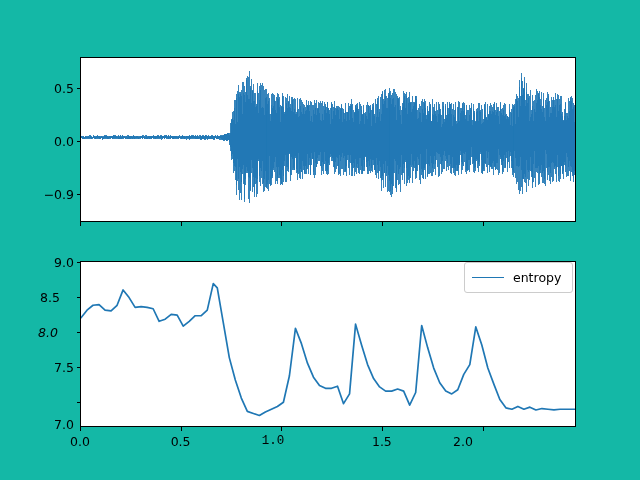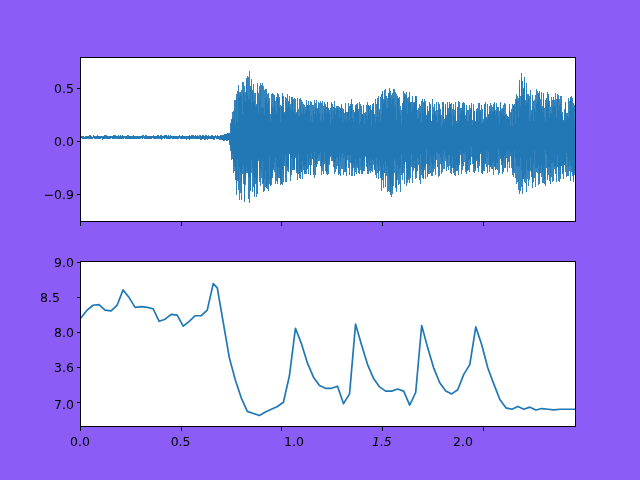--- a/index.html
+++ b/index.html
@@ -4,21 +4,21 @@
 <style>
   html, body {
     margin: 0;
     padding: 0;
     background: #ffffff;
   }
   #figure {
     position: relative;
     width: 640px;
     height: 480px;
-    background: #8b5cf6;
+    background: #14b8a6;
     font-family: "DejaVu Sans", sans-serif;
     overflow: hidden;
   }
   .axes {
     position: absolute;
     box-sizing: border-box;
     border: 1px solid #000000;
     background: #ffffff;
     overflow: hidden;
   }
@@ -129,37 +129,41 @@
       </svg>
   </div>
 
   <div class="tick-mark ytick-mark" style="left:76.5px; top:261.5px;"></div>
   <div class="tick-label ytick-label" style="left:26px; top:261.5px; width:48px;">9.0</div>
 
   <div class="tick-mark ytick-mark" style="left:76.5px; top:296.5px;"></div>
   <div class="tick-label ytick-label" style="left:26px; top:296.5px; width:48px;text-align:center;">8.5</div>
 
   <div class="tick-mark ytick-mark" style="left:76.5px; top:331.5px;"></div>
-  <div class="tick-label ytick-label" style="left:26px; top:331.5px; width:48px;">8.0</div>
+  <div class="tick-label ytick-label" style="left:10px; top:331.5px; width:48px;font-style:italic;">8.0</div>
 
   <div class="tick-mark ytick-mark" style="left:76.5px; top:366.5px;"></div>
-  <div class="tick-label ytick-label" style="left:26px; top:366.5px; width:48px;">3.6</div>
+  <div class="tick-label ytick-label" style="left:26px; top:366.5px; width:48px;">7.5</div>
 
   <div class="tick-mark ytick-mark" style="left:76.5px; top:401.5px;"></div>
-  <div class="tick-label ytick-label" style="left:26px; top:404px; width:48px;">7.0</div>
+  <div class="tick-label ytick-label" style="left:26px; top:424px; width:48px;">7.0</div>
 
   <div class="tick-mark xtick-mark" style="left:80px; top:427px;"></div>
   <div class="tick-label xtick-label" style="left:80px; top:434px;">0.0</div>
 
   <div class="tick-mark xtick-mark" style="left:180.6px; top:427px;"></div>
   <div class="tick-label xtick-label" style="left:180.6px; top:434px;">0.5</div>
 
   <div class="tick-mark xtick-mark" style="left:281.3px; top:427px;"></div>
-  <div class="tick-label xtick-label" style="left:294px; top:434px;">1.0</div>
+  <div class="tick-label xtick-label" style="left:273px; top:434px;font-family:Liberation Mono, monospace;">1.0</div>
 
   <div class="tick-mark xtick-mark" style="left:381.9px; top:427px;"></div>
-  <div class="tick-label xtick-label" style="left:381.9px; top:434px;font-style:italic;">1.5</div>
+  <div class="tick-label xtick-label" style="left:381.9px; top:434px;">1.5</div>
 
   <div class="tick-mark xtick-mark" style="left:482.5px; top:427px;"></div>
   <div class="tick-label xtick-label" style="left:463px; top:434px;">2.0</div>
 
+  <div id="legend-box">
+    <div id="legend-line-sample"></div>
+    <span id="legend-label">entropy</span>
+  </div>
 
 </div>
 
 </body></html>

